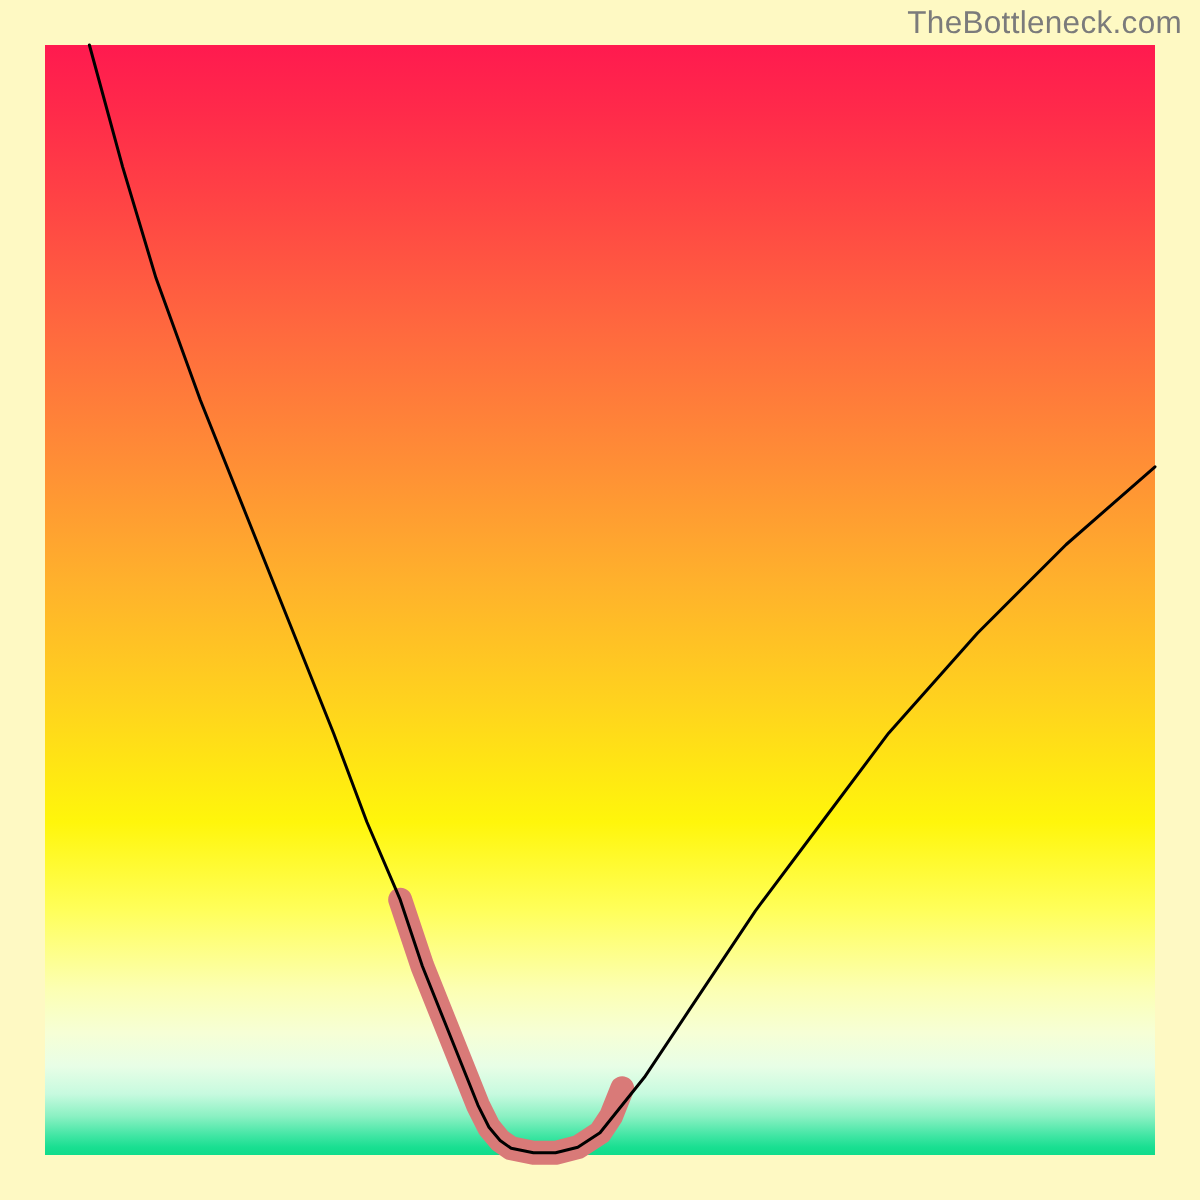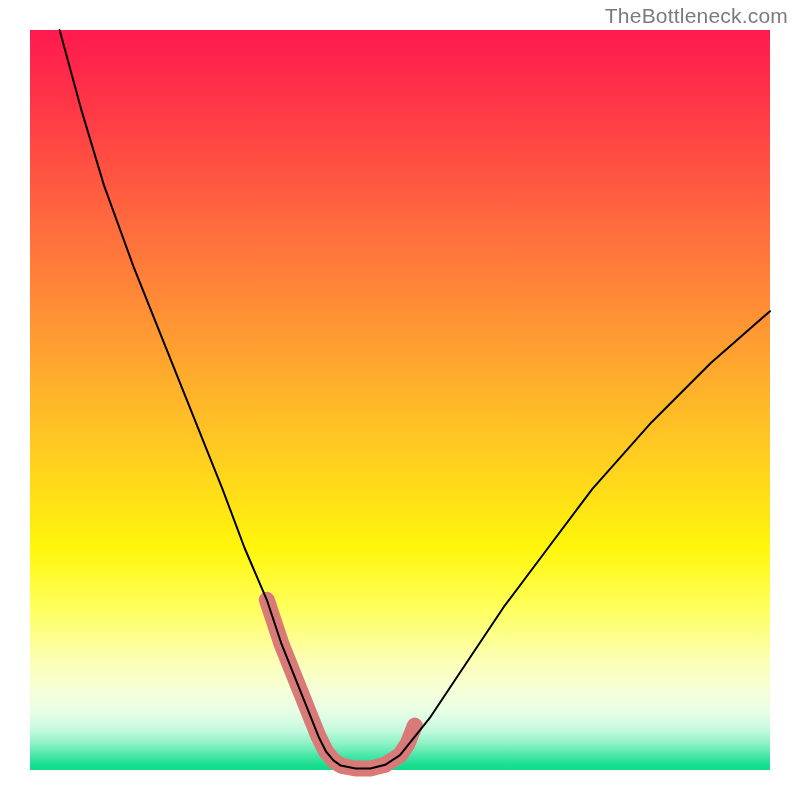--- a/index.html
+++ b/index.html
@@ -8,21 +8,21 @@
     width: 800px;
     height: 800px;
     background: #000;
     overflow: hidden;
     font-family: Arial, Helvetica, sans-serif;
   }
   .stage {
     position: relative;
     width: 800px;
     height: 800px;
-    background: #ffffff;
+    background: #fef9c3;
   }
   .plot-area {
     position: absolute;
     left: 30px;
     top: 30px;
     width: 740px;
     height: 740px;
     background: linear-gradient(to bottom,
       #ff1a4f 0%,
       #ff2a4a 6%,

